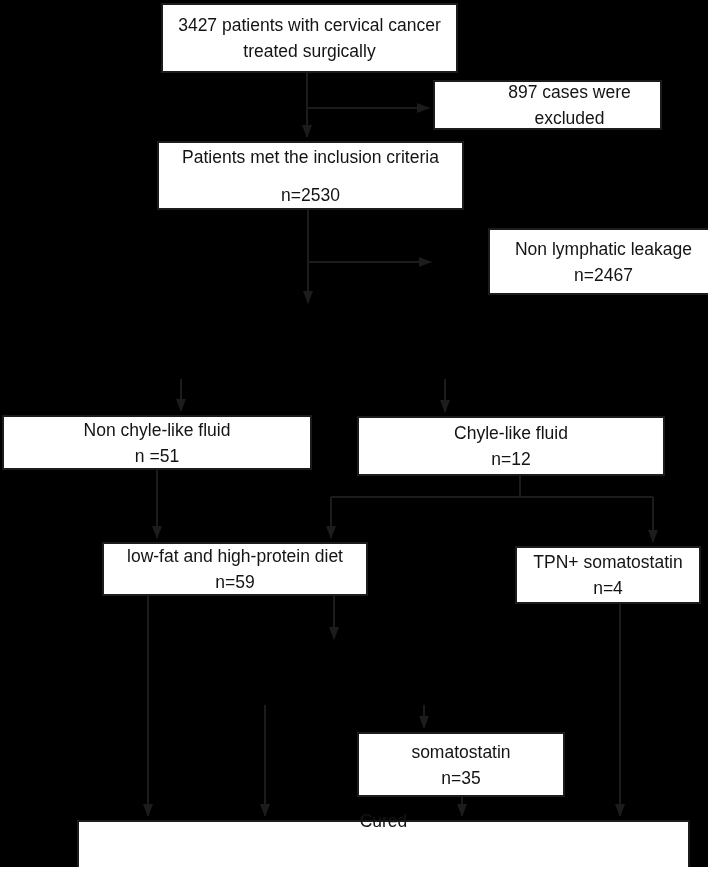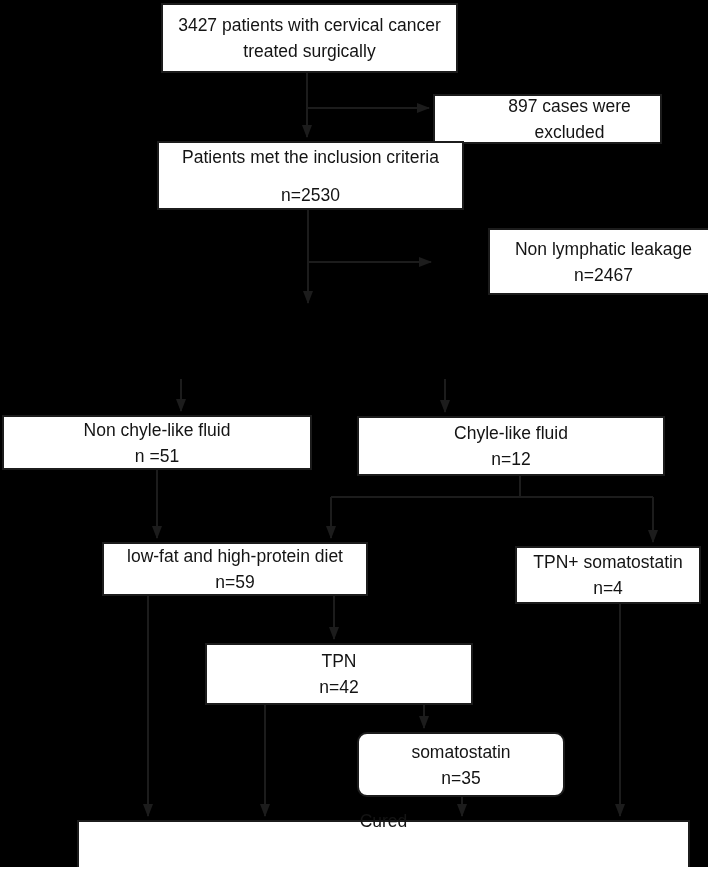--- a/index.html
+++ b/index.html
@@ -21,30 +21,30 @@
     flex-direction:column;
     justify-content:center;
     align-items:center;
     text-align:center;
     font-size:17.5px;
     line-height:26px;
   }
   .box-line:empty{display:none;}
   
   .n-surgical     {left:161px;top:3px;  width:297px;height:70px;}
-  .n-excluded     {left:433px;top:94px; width:229px;height:50px;padding-left:44px;}
+  .n-excluded     {left:433px;top:80px; width:229px;height:50px;padding-left:44px;}
   .n-inclusion    {left:157px;top:141px;width:307px;height:69px;gap:12px;}
   .n-nonlymphatic {left:460px;top:228px;width:231px;height:67px;margin-left:28px;}
   .n-lymphatic    {left:152px;top:307px;width:308px;height:72px;}
   .n-nonchyle     {left:2px;  top:415px;width:310px;height:55px;}
   .n-chyle        {left:357px;top:416px;width:308px;height:60px;text-align:right;}
   .n-diet         {left:102px;top:542px;width:266px;height:54px;border-width:2.5px;align-items:center;}
   .n-tpnsoma      {left:515px;top:546px;width:186px;height:58px;align-items:center;}
   .n-tpn          {left:205px;top:643px;width:268px;height:62px;}
-  .n-soma         {left:357px;top:732px;width:208px;height:65px;border-radius:10px;}
+  .n-soma         {left:357px;top:732px;width:208px;height:65px;}
   .n-cured        {left:77px; top:820px;width:613px;height:72px;border-width:2.5px;gap:45px;}
 </style>
 </head>
 <body>
 
 <div class="canvas">
 
   <svg class="edges" width="708" height="896" viewBox="0 0 708 896" fill="none" stroke="#1c1c1c" stroke-width="2">
     <defs>
       <marker id="ah" markerUnits="userSpaceOnUse" markerWidth="14" markerHeight="11" refX="12" refY="5" orient="auto">
@@ -103,24 +103,20 @@
   <div class="box n-diet">
     <span class="box-line">low-fat and high-protein diet</span>
     <span class="box-line">n=59</span>
   </div>
 
   <div class="box n-tpnsoma">
     <span class="box-line">TPN+ somatostatin</span>
     <span class="box-line">n=4</span>
   </div>
 
-  <div class="box n-tpn">
-    <span class="box-line">TPN</span>
-    <span class="box-line">n=42</span>
-  </div>
 
   <div class="box n-soma">
     <span class="box-line">somatostatin</span>
     <span class="box-line">n=35</span>
   </div>
 
   <div class="box n-cured">
     <span class="box-line">Cured</span>
     <span class="box-line">n =63</span>
   </div>

